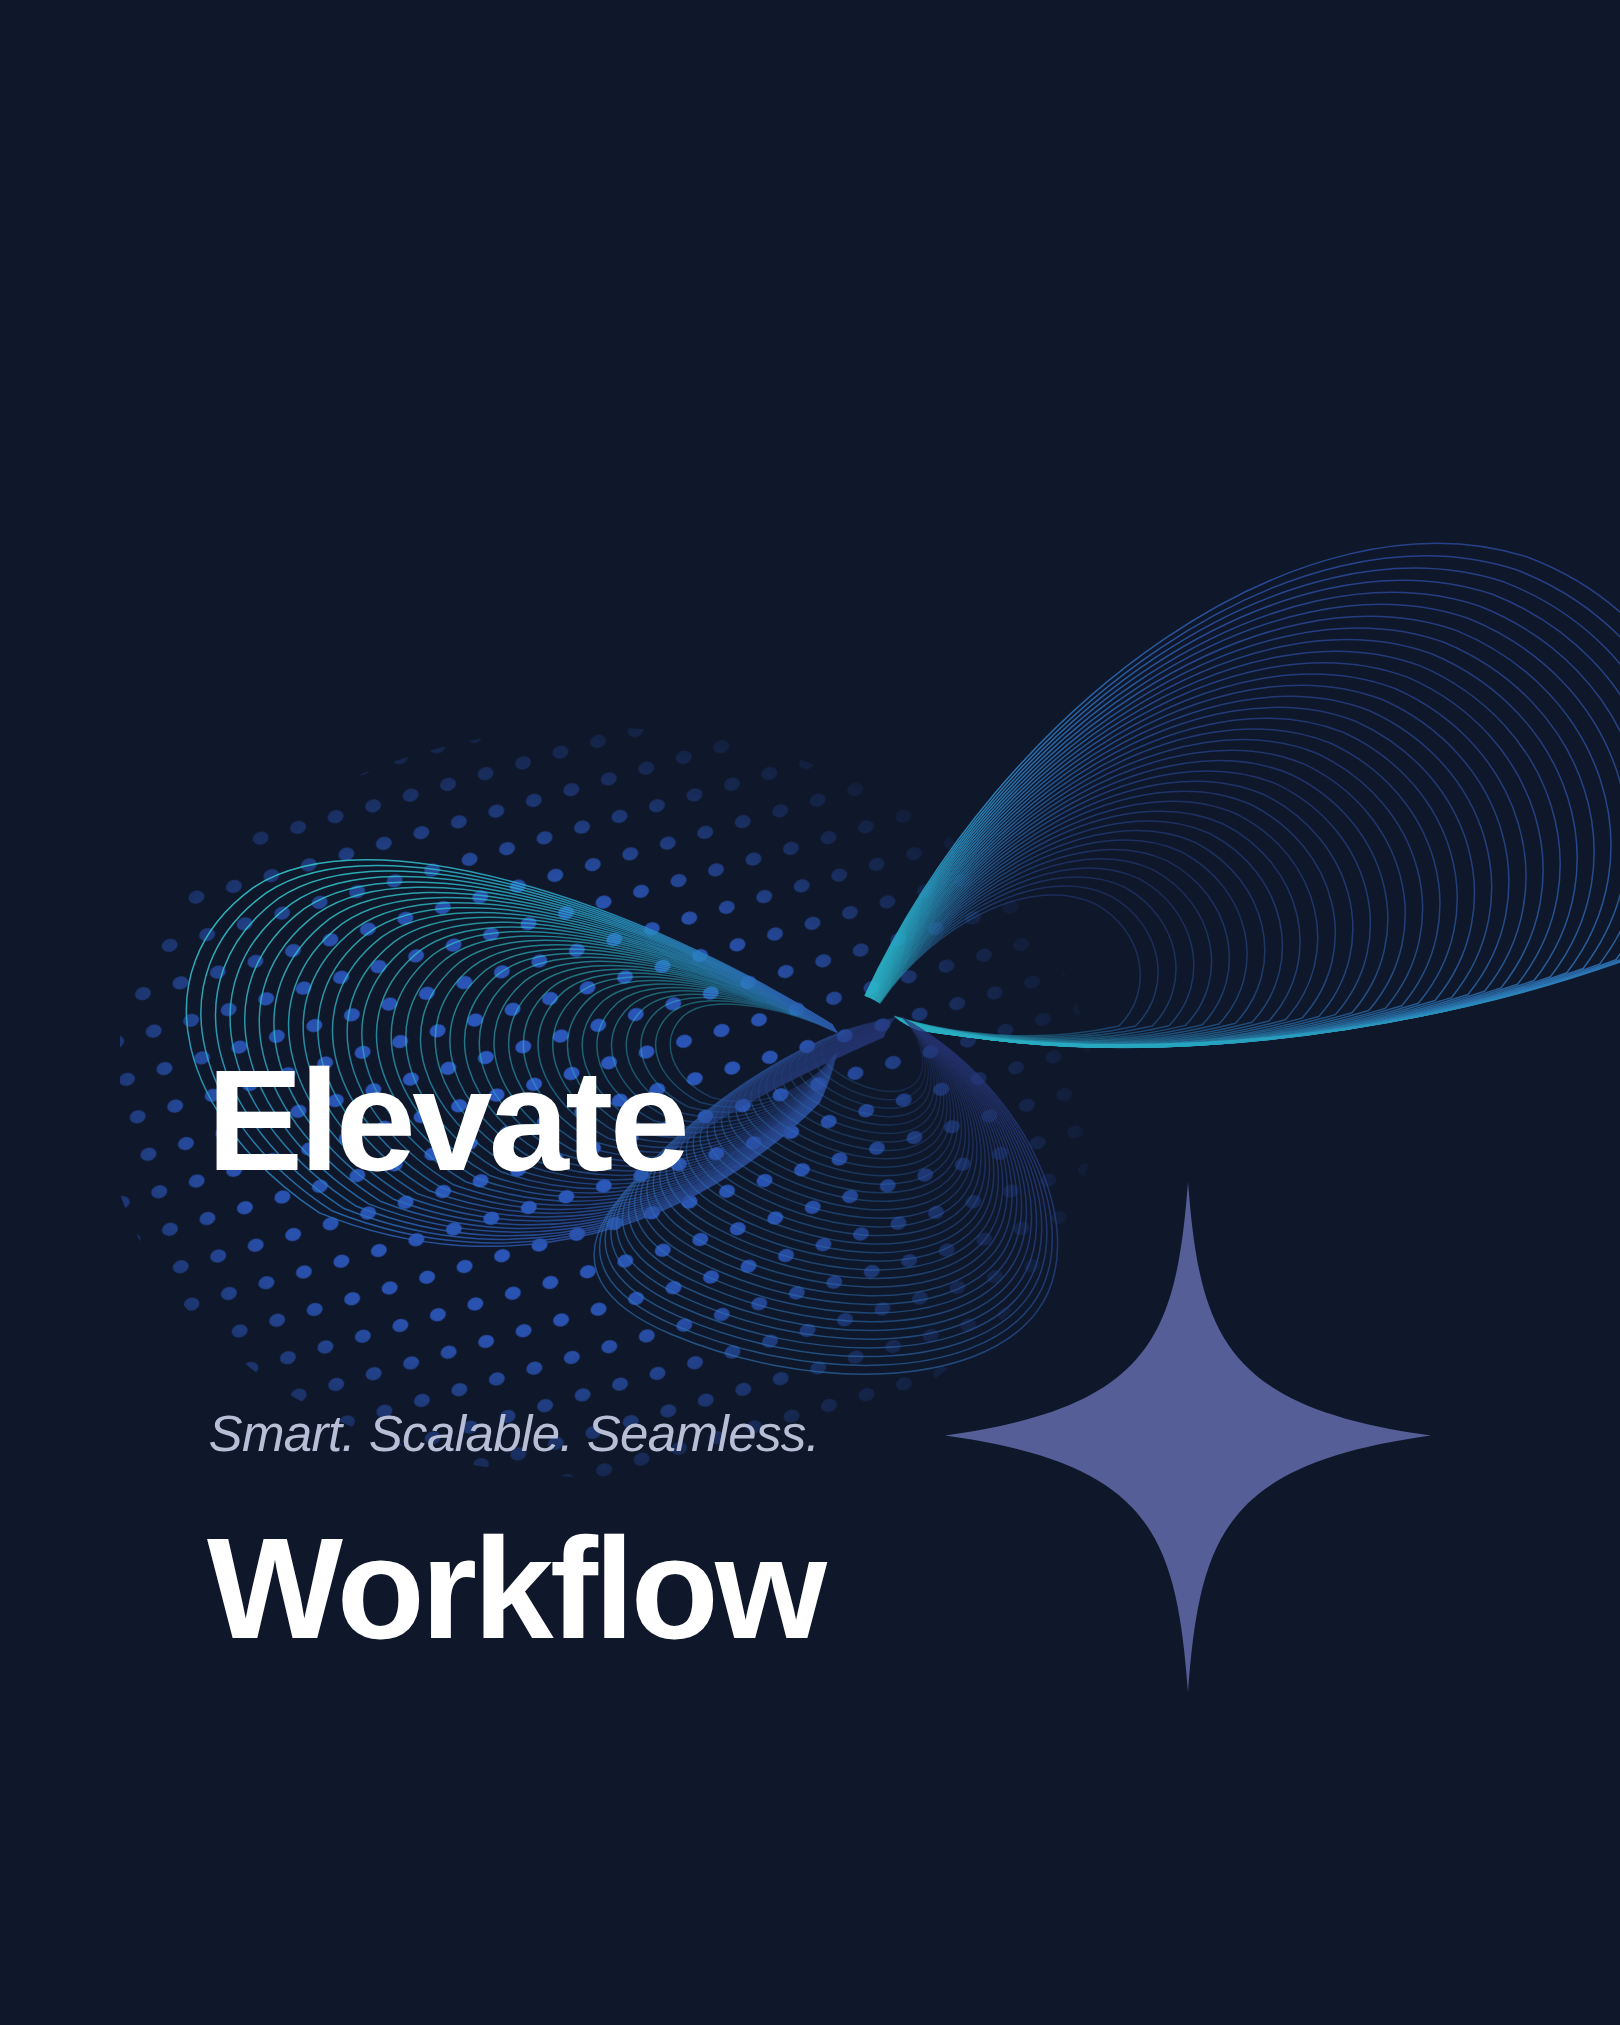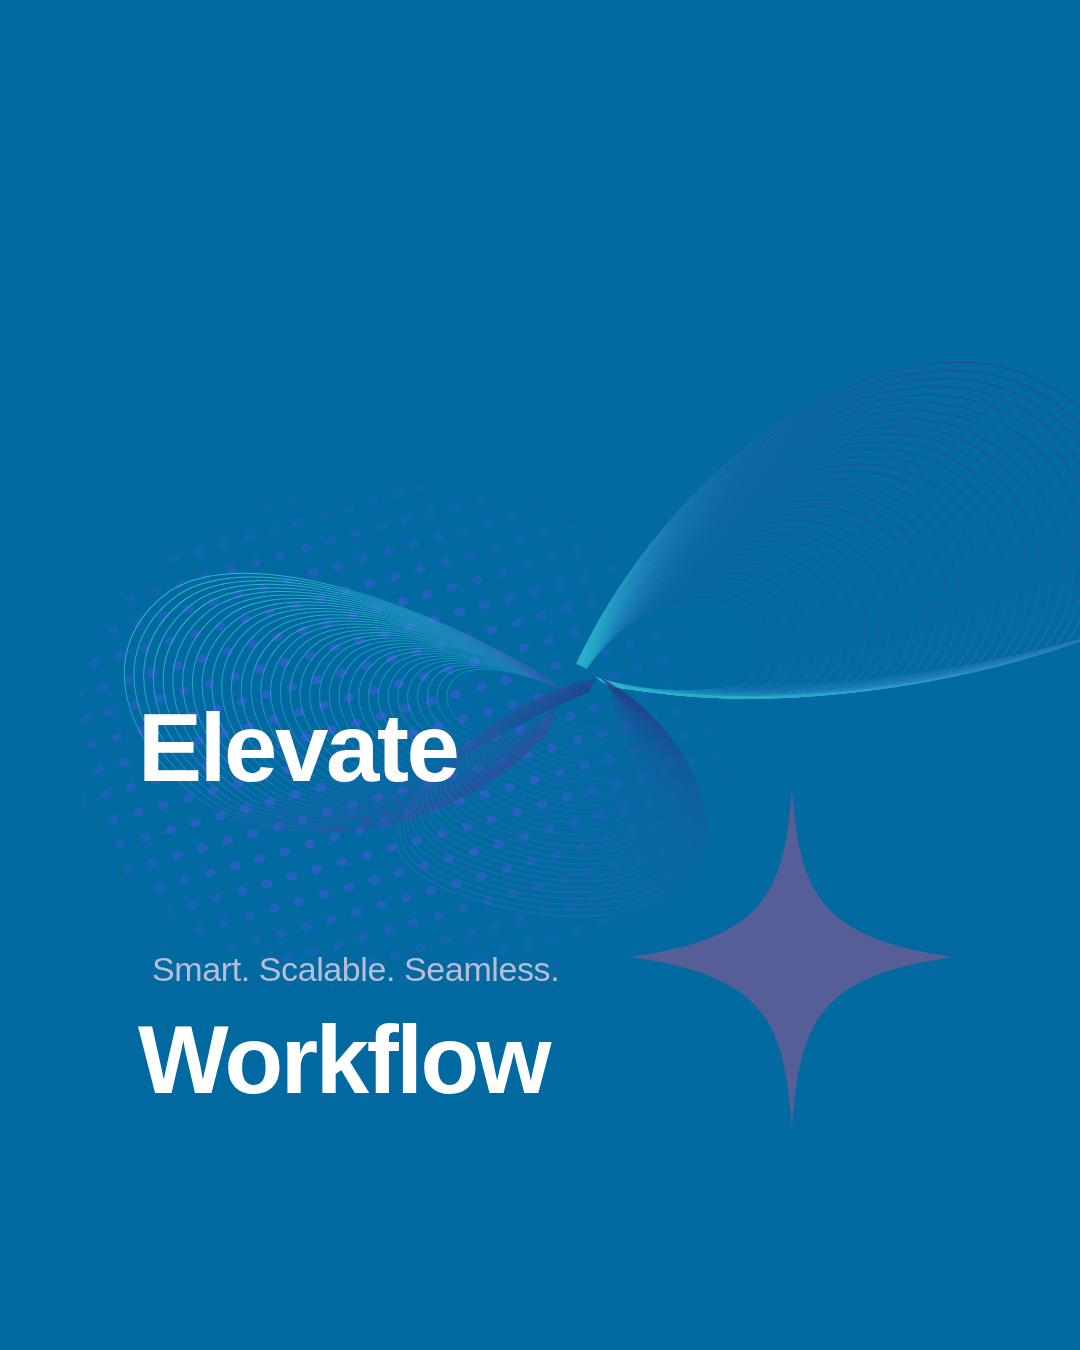--- a/index.html
+++ b/index.html
@@ -6,21 +6,21 @@
   html, body {
     margin: 0;
     padding: 0;
     background: #3f4875;
   }
   #poster {
     position: relative;
     width: 1080px;
     height: 1350px;
     overflow: hidden;
-    background: #0369a1;
+    background: #0f172a;
     font-family: "Liberation Sans", sans-serif;
     -webkit-font-smoothing: antialiased;
   }
 
   
   .layer {
     position: absolute;
     inset: 0;
     width: 1080px;
     height: 1350px;
@@ -48,27 +48,28 @@
     font-weight: 700;
     letter-spacing: -2.4px;
     white-space: pre;
   }
   .headline .hl-line { display: block; }
 
   .subtitle {
     position: absolute;
     top: 934px;
     left: 1px;
-    margin: 13px;
+    margin: 0;
     color: #b7bed6;
     font-size: 34px;
     line-height: 44px;
     font-weight: 400;
     letter-spacing: -0.4px;
     white-space: pre;
+    font-style: italic;
   }
 </style>
 </head>
 <body>
 
 <div id="poster">
 
   <div class="layer">
     <svg viewBox="0 0 1080 1350" xmlns="http://www.w3.org/2000/svg" aria-hidden="true">
       <defs>

